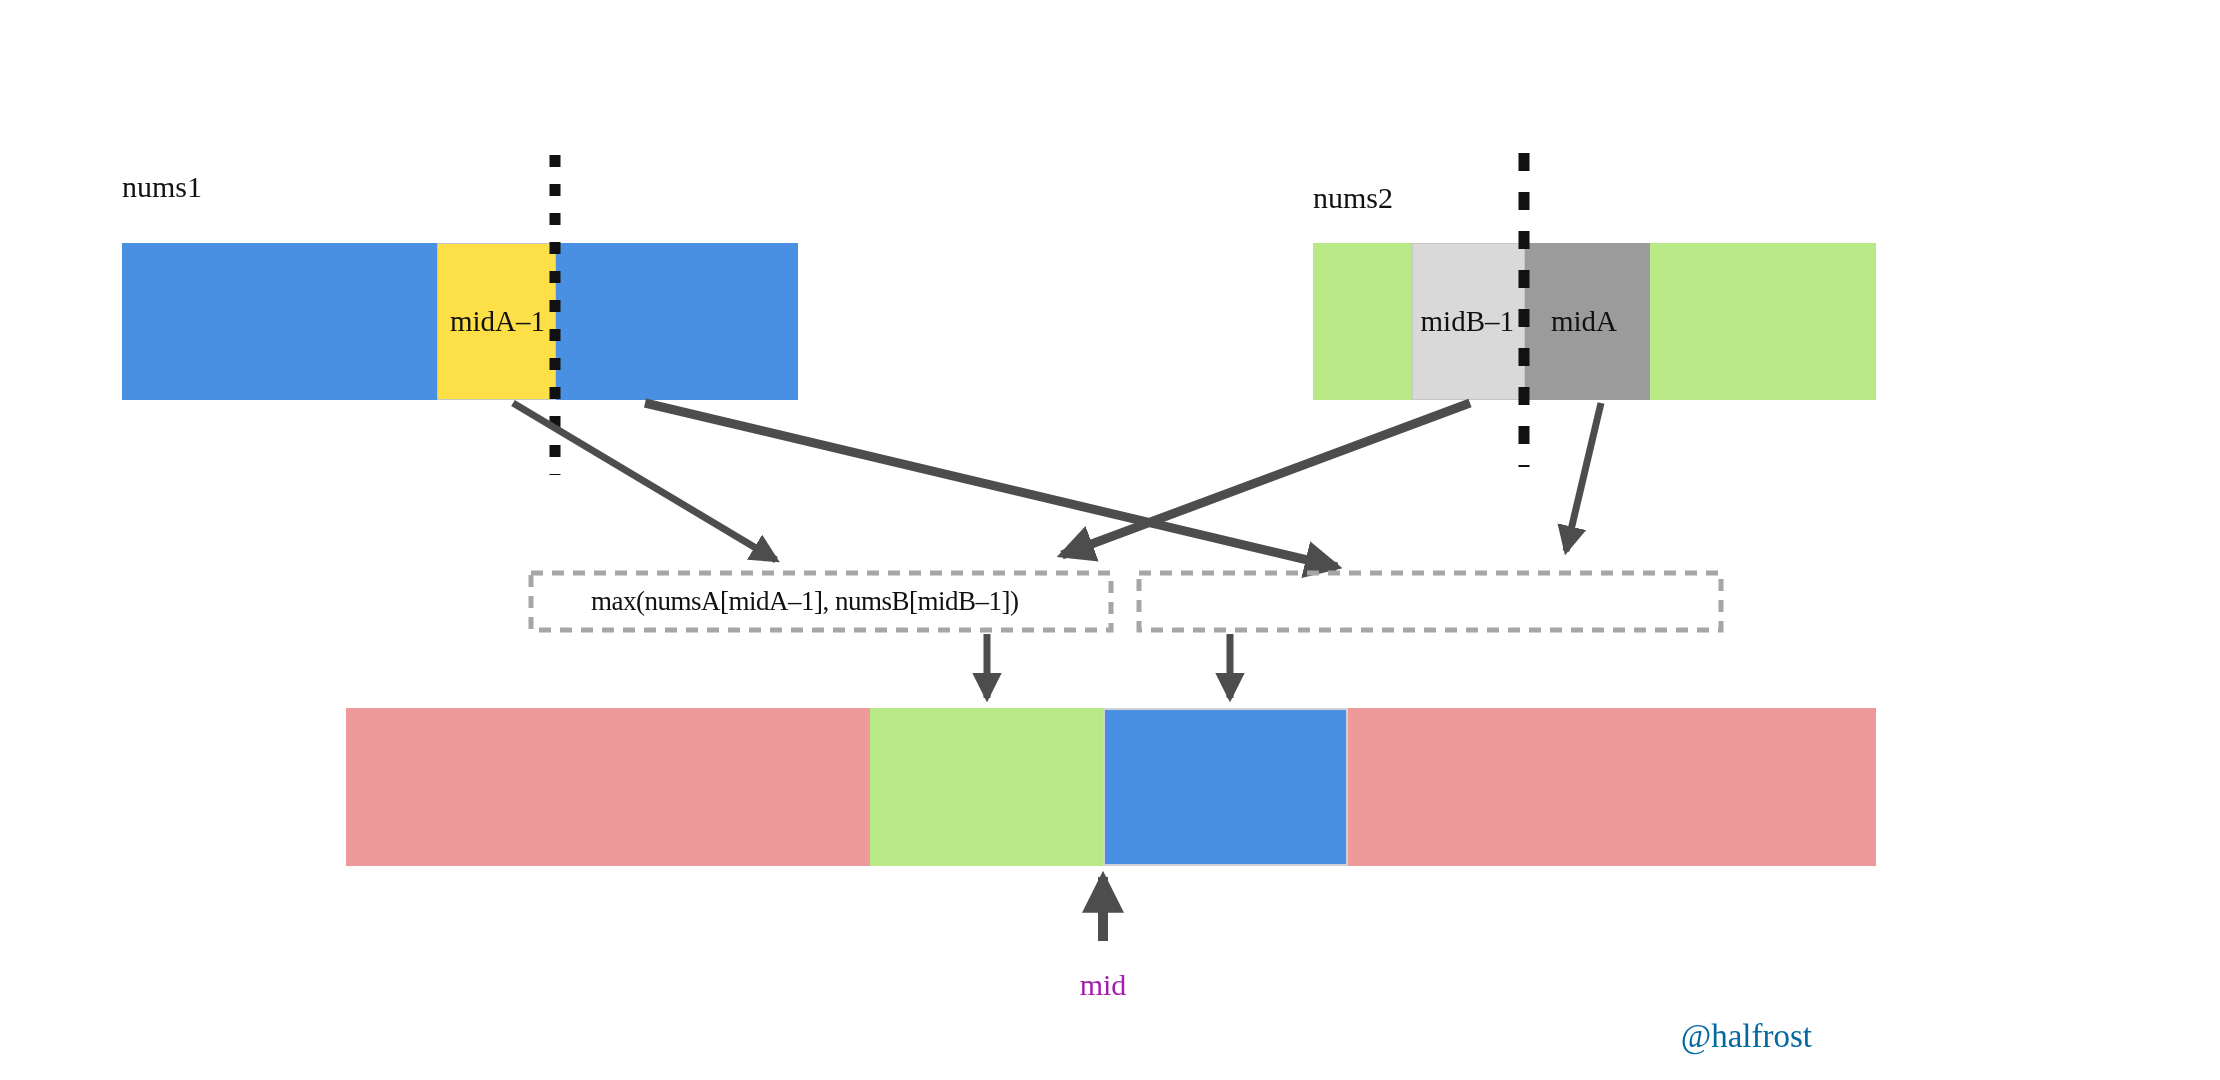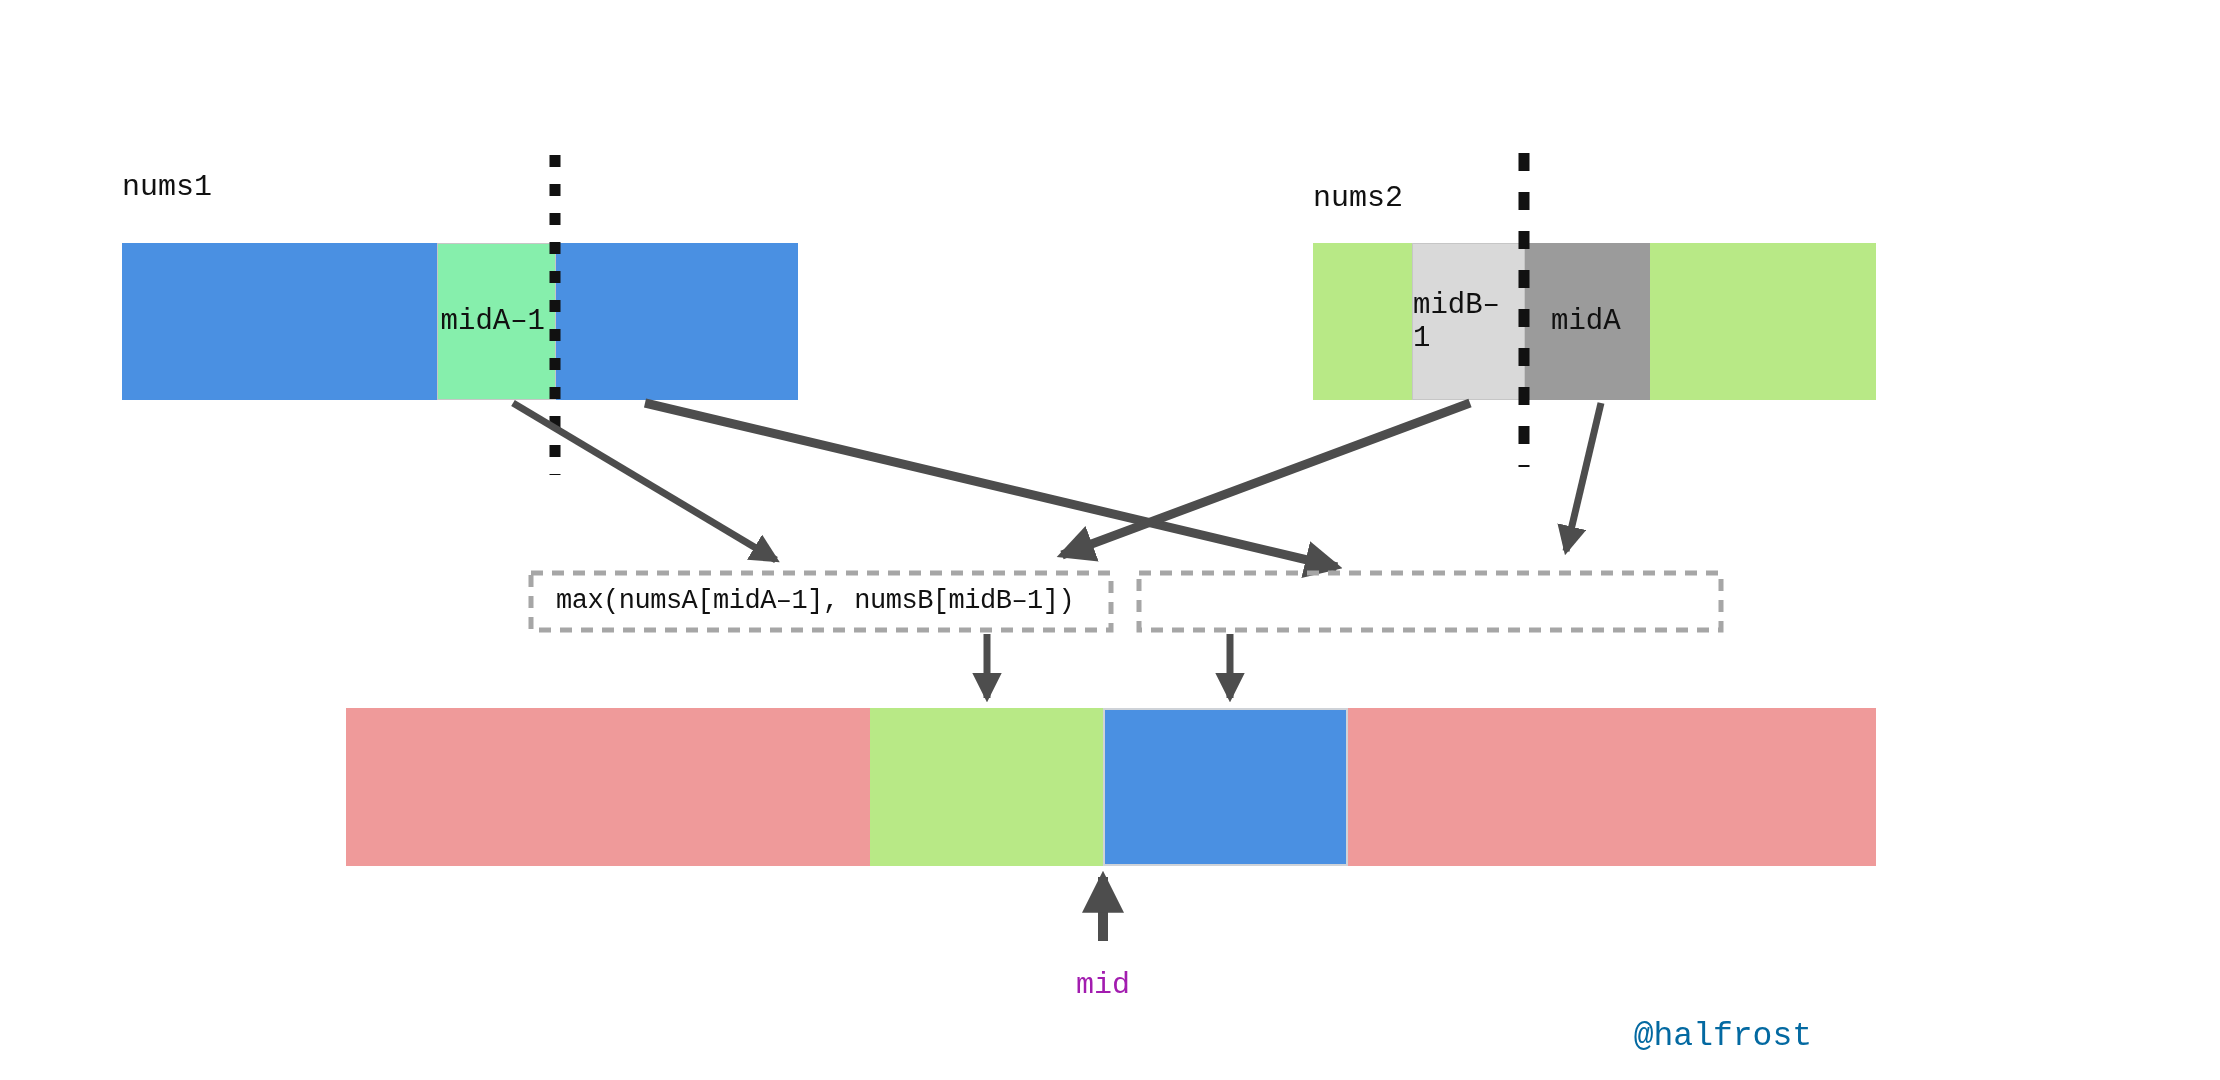--- a/index.html
+++ b/index.html
@@ -1,18 +1,18 @@
 <!DOCTYPE html>
 <html><head>
 <meta charset="utf-8">
 <style>
   html,body{margin:0;padding:0;background:#fff;}
   .canvas{
     position:relative;width:1876px;height:1080px;background:#ffffff;
-    font-family:Liberation Mono, monospace;color:#111;overflow:hidden;
+    font-family:Liberation Serif, serif;color:#111;overflow:hidden;
   }
   .bar{position:absolute;display:flex;height:157px;}
   .seg{height:100%;box-sizing:border-box;}
   .cell-label{display:flex;align-items:center;font-size:29px;color:#111;}
   .cell-label.right{justify-content:flex-end;padding-right:10px;}
   .cell-label.left{justify-content:flex-start;padding-left:26px;}
   .array-label{position:absolute;font-size:30px;color:#111;}
   .box-text{
     position:absolute;height:57px;line-height:57px;font-size:27px;
     white-space:nowrap;color:#111;letter-spacing:-0.5px;
@@ -24,21 +24,21 @@
   .blueborder{border:2px solid #cfd3d8;}
 </style>
 </head>
 <body>
 
 <div class="canvas">
 
   <div class="array-label" style="left:122px;top:170px;">nums1</div>
   <div class="bar" style="left:122px;top:243px;width:796px;">
     <div class="seg" style="width: 315px; background-color: rgb(74, 144, 226);"></div>
-    <div class="seg cell-label right thinborder" style="width: 119px; background-color: #86efac;">
+    <div class="seg cell-label right thinborder" style="width: 119px; background-color: #fde047;">
         <span>midA–1</span>
       </div>
     <div class="seg" style="width: 242px; background-color: rgb(74, 144, 226);"></div>
   </div>
 
   <div class="array-label" style="left:1313px;top:170px;margin-top:11px;">nums2</div>
   <div class="bar" style="left:1313px;top:243px;width:785px;">
     <div class="seg" style="width: 99px; background-color: rgb(184, 233, 134);"></div>
     <div class="seg cell-label right thinborder" style="width: 113px; background-color: rgb(217, 217, 217);">
         <span>midB–1</span>
@@ -73,19 +73,19 @@
 
     <rect x="531" y="573" width="580" height="57" fill="none" stroke-width="5" stroke-dasharray="12 9" stroke="#a6a6a6"></rect>
     <rect x="1139" y="573" width="582" height="57" fill="none" stroke-width="5" stroke-dasharray="12 9" stroke="#a6a6a6"></rect>
 
     <line x1="987" y1="634" x2="987" y2="698" stroke-width="7" marker-end="url(#ah)" stroke="#4d4d4d"></line>
     <line x1="1230" y1="634" x2="1230" y2="698" stroke-width="7" marker-end="url(#ah)" stroke="#4d4d4d"></line>
 
     <line x1="1103" y1="941" x2="1103" y2="877" stroke-width="10" marker-end="url(#ah)" stroke="#4d4d4d"></line>
   </svg>
 
-  <div class="box-text" style="left:556px;top:573px;">max(numsA[midA–1], numsB[midB–1])</div>
+  <div class="box-text" style="left:591px;top:573px;">max(numsA[midA–1], numsB[midB–1])</div>
 
   <div class="mid-label" style="left:1041px;top:968px;width:124px;">mid</div>
 
   <div class="watermark" style="right: 64px; top: 1018px; color: #0369a1; margin-left: 32px;">@halfrost</div>
 
 </div>
 
 </body></html>

